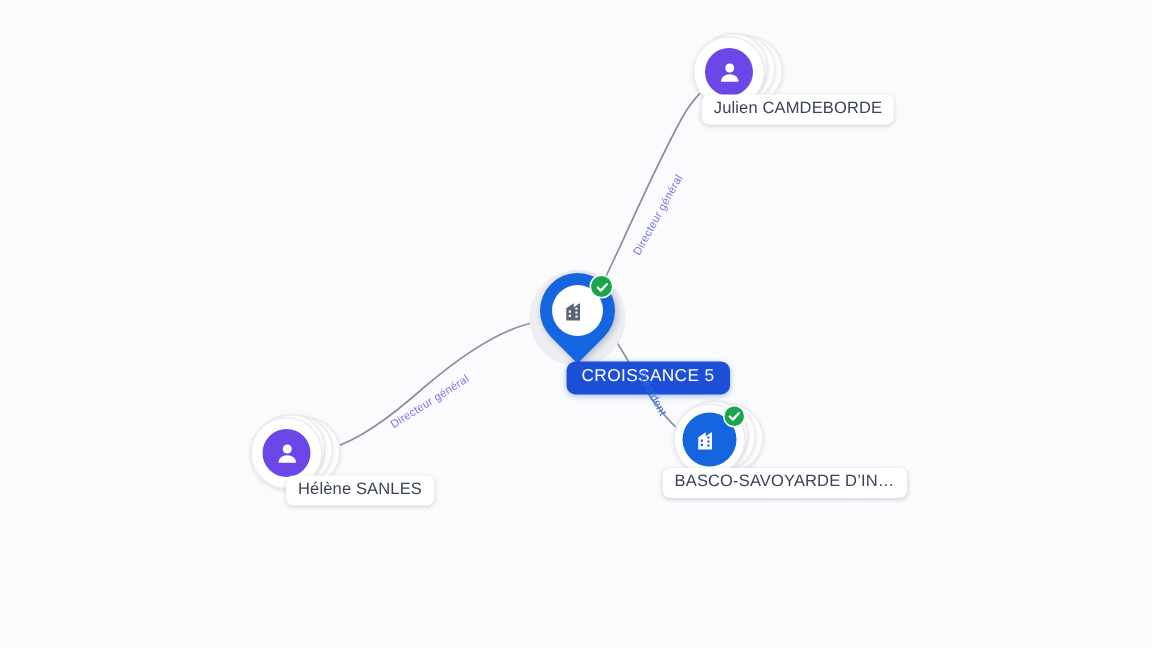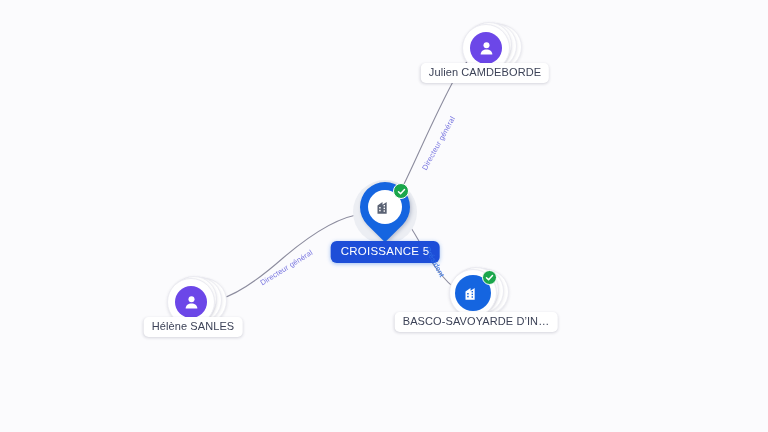--- a/index.html
+++ b/index.html
@@ -131,20 +131,21 @@
     white-space: nowrap;
     background: #ffffff;
     color: #3c4257;
     border-radius: 5px;
     padding: 3px 8px 4px 8px;
     font-size: 11px;
     line-height: 13px;
     box-shadow: 0 1px 3px rgba(40,40,70,.18);
     transform: translateX(-50%);
     letter-spacing: .1px;
+    margin-left: 47px;
   }
   .node-label.selected {
     background: #1d4ed8;
     color: #ffffff;
     font-size: 11.5px;
     font-weight: 500;
     padding: 4px 10px 5px 10px;
     border-radius: 6px;
     box-shadow: 0 1px 4px rgba(21,101,224,.4);
     letter-spacing: .25px;

